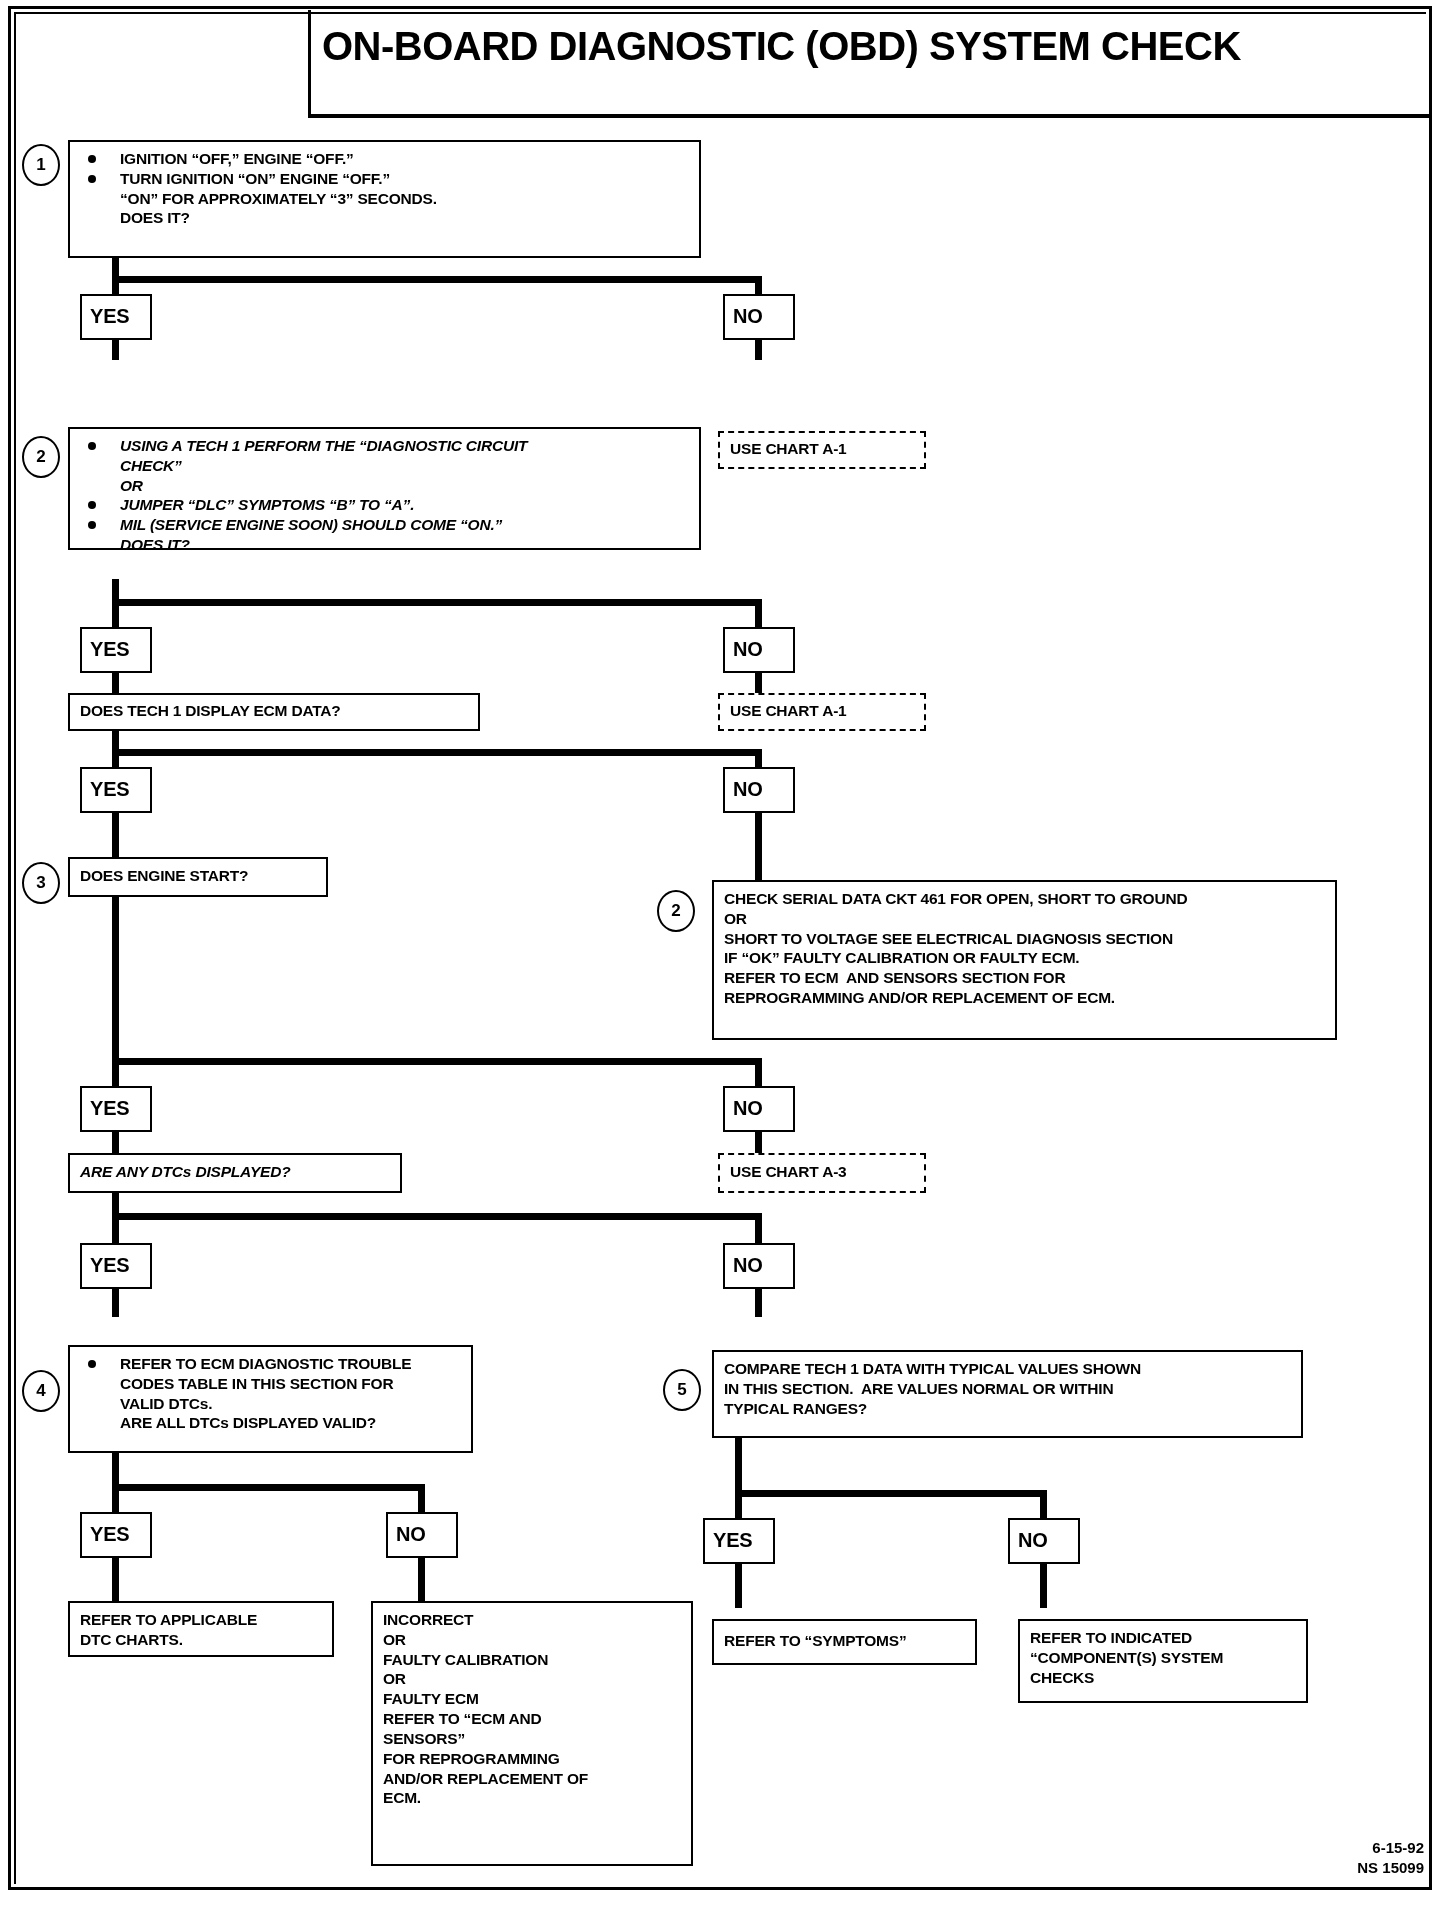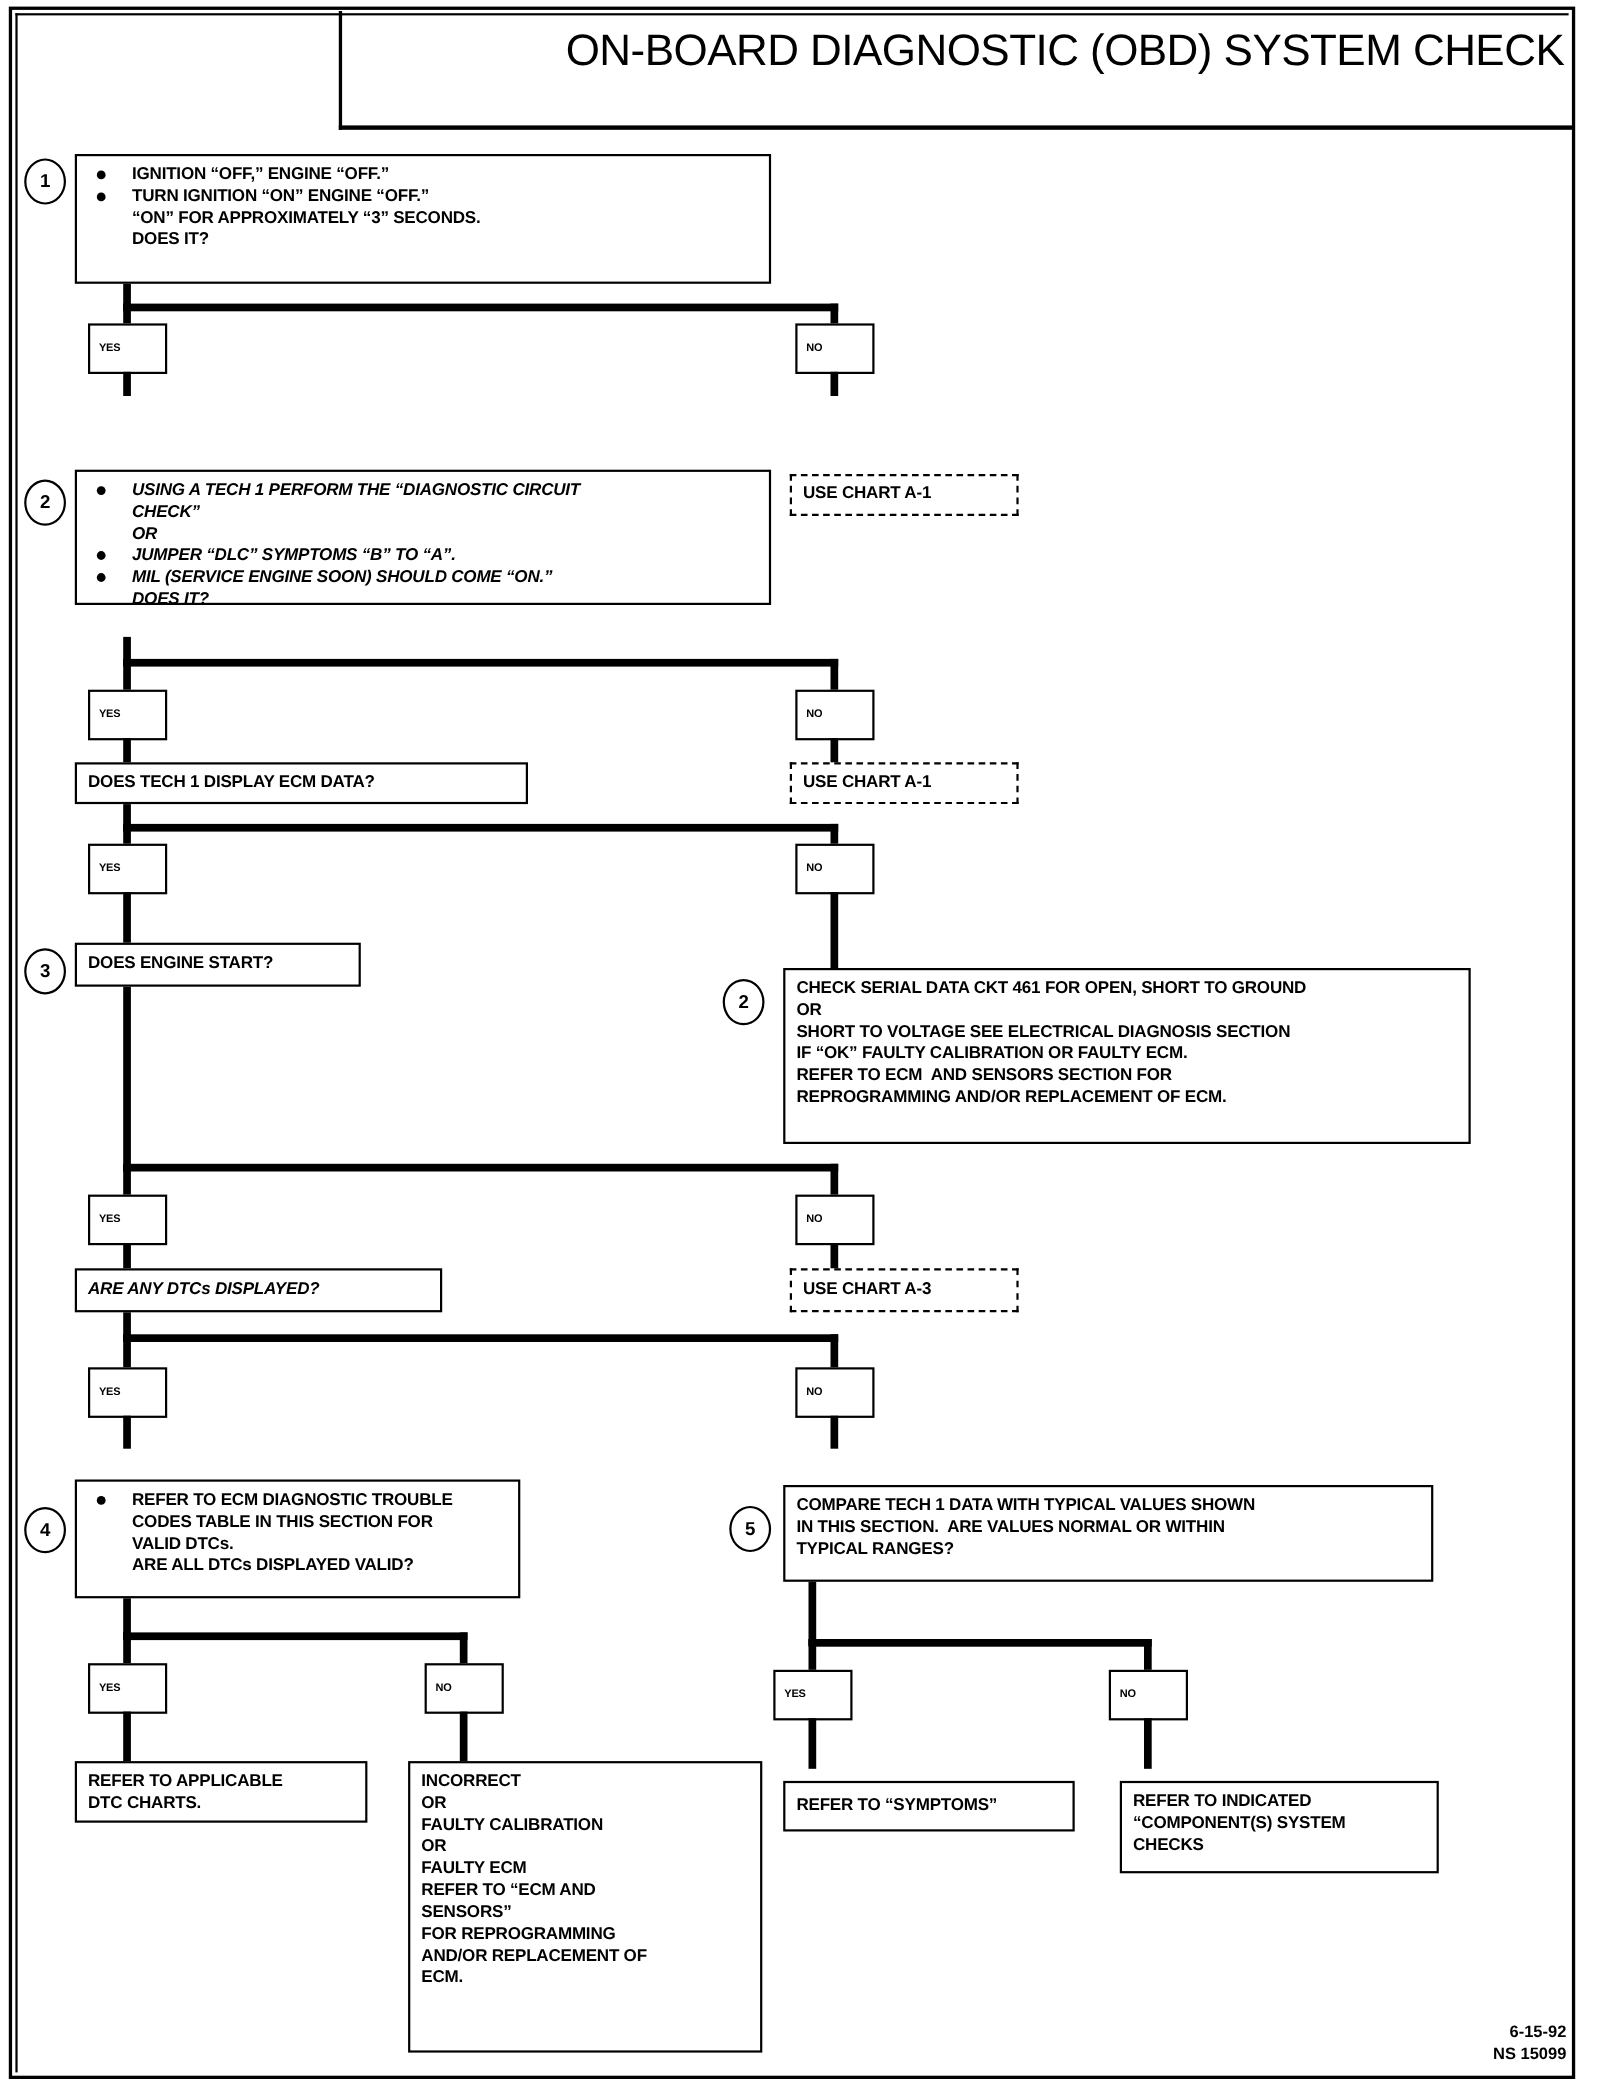--- a/index.html
+++ b/index.html
@@ -50,23 +50,23 @@
     height: 108px;
     border-bottom: 4px solid #000;
     border-left: 3px solid #000;
     box-sizing: border-box;
   }
   .title-text {
     position: absolute;
     left: 322px;
     top: 24px;
     width: 1100px;
-    text-align: right;
+    text-align: left;
     font-size: 40px;
-    font-weight: normal;
+    font-weight: bold;
     letter-spacing: -0.5px;
     color: #000;
     white-space: nowrap;
   }
 
   
   .box {
     position: absolute;
     box-sizing: border-box;
     border: 2.5px solid #000;
@@ -80,21 +80,21 @@
   }
   .box.dashed {
     border: 2.5px dashed #000;
   }
   .box.tag {
     border: 2px solid #000;
     padding: 0;
     display: flex;
     align-items: center;
     justify-content: flex-start;
-    font-size: 10px;
+    font-size: 20px;
     padding-left: 8px;
   }
 
   
   ul.blist {
     margin: 0;
     padding: 0;
     list-style: none;
   }
   ul.blist > li {

